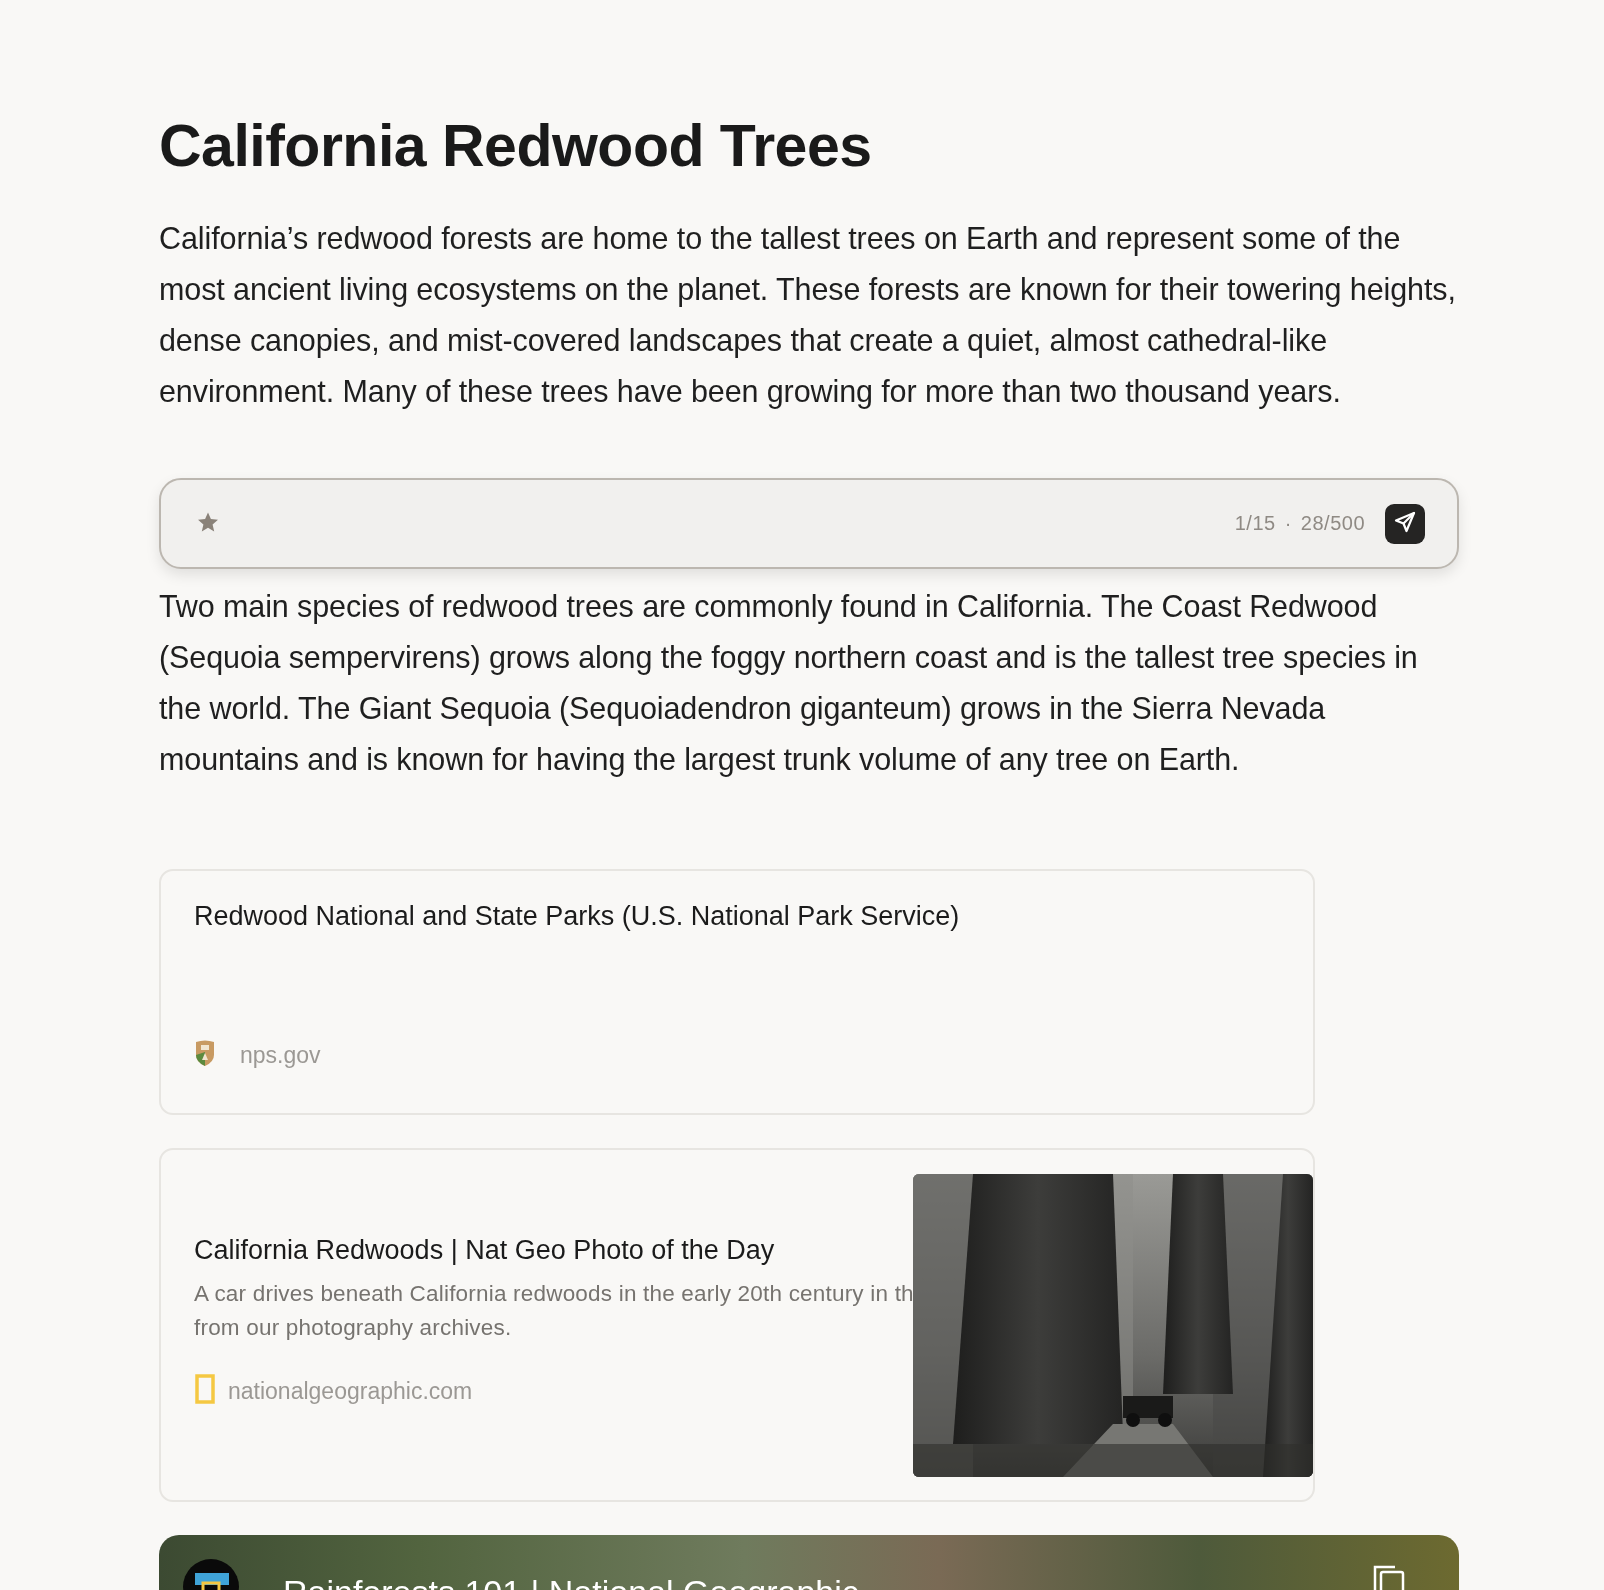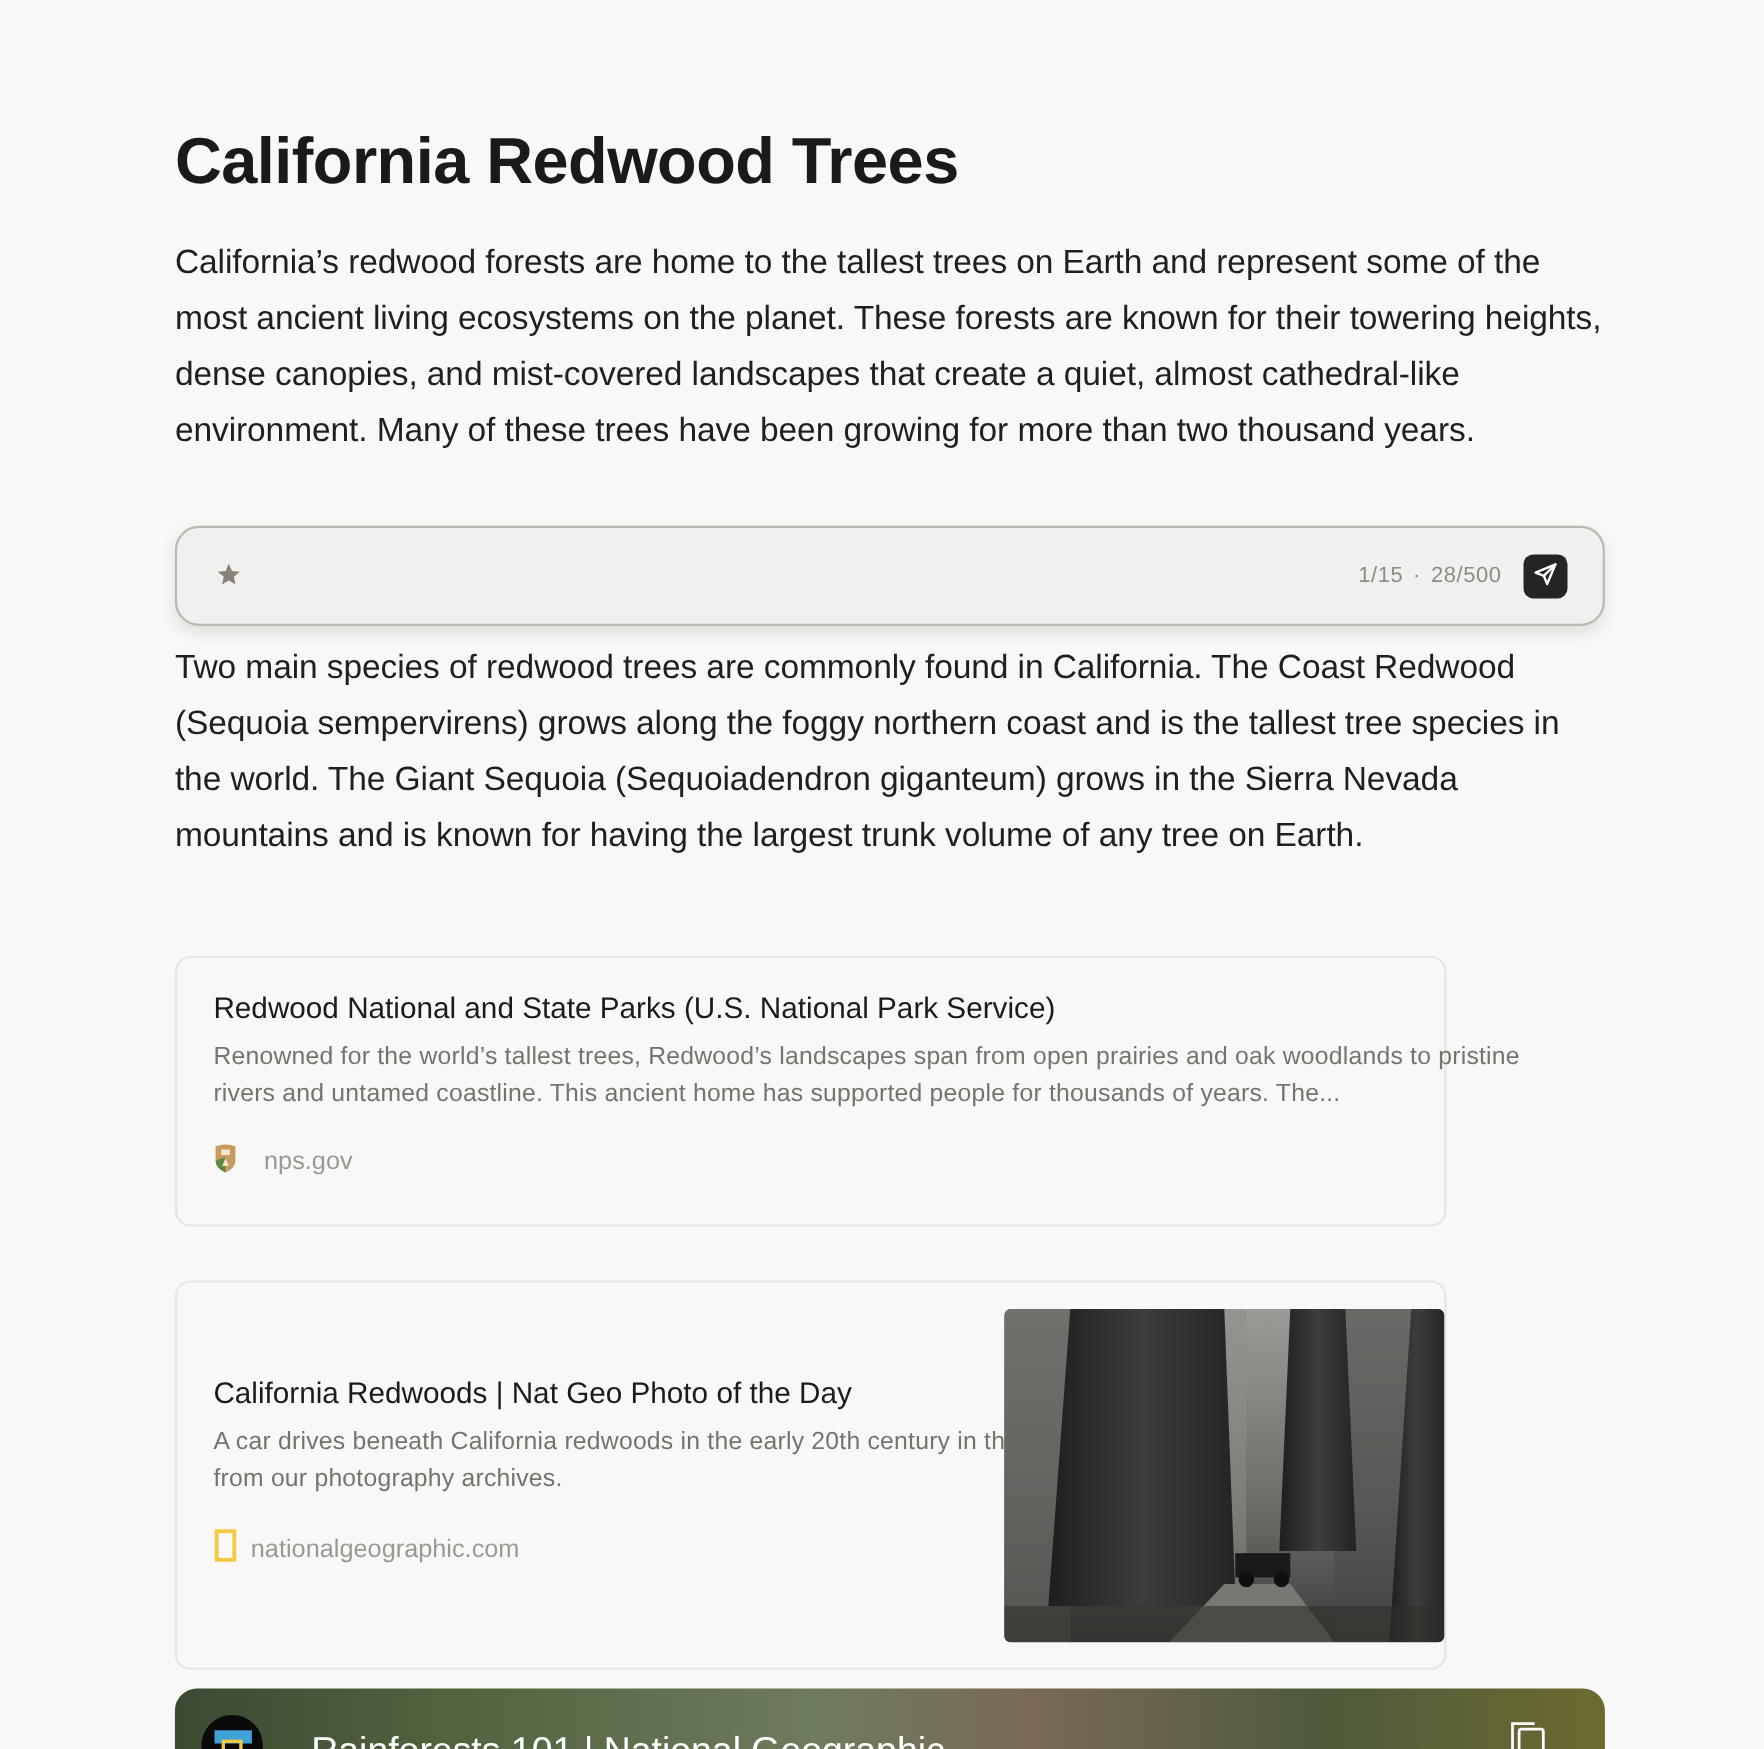--- a/index.html
+++ b/index.html
@@ -98,21 +98,21 @@
 
     .card {
       position: absolute;
       left: 0;
       width: 1156px;
       background: #f9f8f6;
       border: 2px solid #e7e5e1;
       border-radius: 14px;
     }
     .card-1 { top: 869px; height: 246px; }
-    .card-2 { top: 1148px; height: 354px; margin-top: 16px; }
+    .card-2 { top: 1148px; height: 354px; }
     .card-title {
       position: absolute;
       left: 33px;
       font-size: 27px;
       color: #1b1b1b;
       white-space: nowrap;
     }
     .card-desc {
       position: absolute;
       left: 33px;
@@ -210,21 +210,20 @@
             <path d="M21 3l-10.5 10.5"></path>
           </svg>
       </span>
     </div>
   </div>
 
   <p class="para para-2">Two main species of redwood trees are commonly found in California. The Coast Redwood (Sequoia sempervirens) grows along the foggy northern coast and is the tallest tree species in the world. The Giant Sequoia (Sequoiadendron giganteum) grows in the Sierra Nevada mountains and is known for having the largest trunk volume of any tree on Earth.</p>
 
   <div class="card card-1">
     <div class="card-title">Redwood National and State Parks (U.S. National Park Service)</div>
-    <div class="card-desc">Renowned for the world’s tallest trees, Redwood’s landscapes span from open prairies and oak woodlands to pristine rivers and untamed coastline. This ancient home has supported people for thousands of years. The...</div>
     <div class="card-source">
       <span>
         <svg width="22" height="28" viewBox="0 0 22 28">
           <path d="M2 3 Q11 0 20 3 L20 16 Q20 23 11 27 Q2 23 2 16 Z" fill="#c89a62"></path>
           <path d="M2 16 Q2 23 11 27 L11 13 Z" fill="#5c8a3e"></path>
           <rect x="7" y="6" width="8" height="5" fill="#f1e5d0"></rect>
           <path d="M11 14 L14 21 L8 21 Z" fill="#f1e5d0"></path>
         </svg>
       </span>
       <span class="card-source-text">nps.gov</span>

